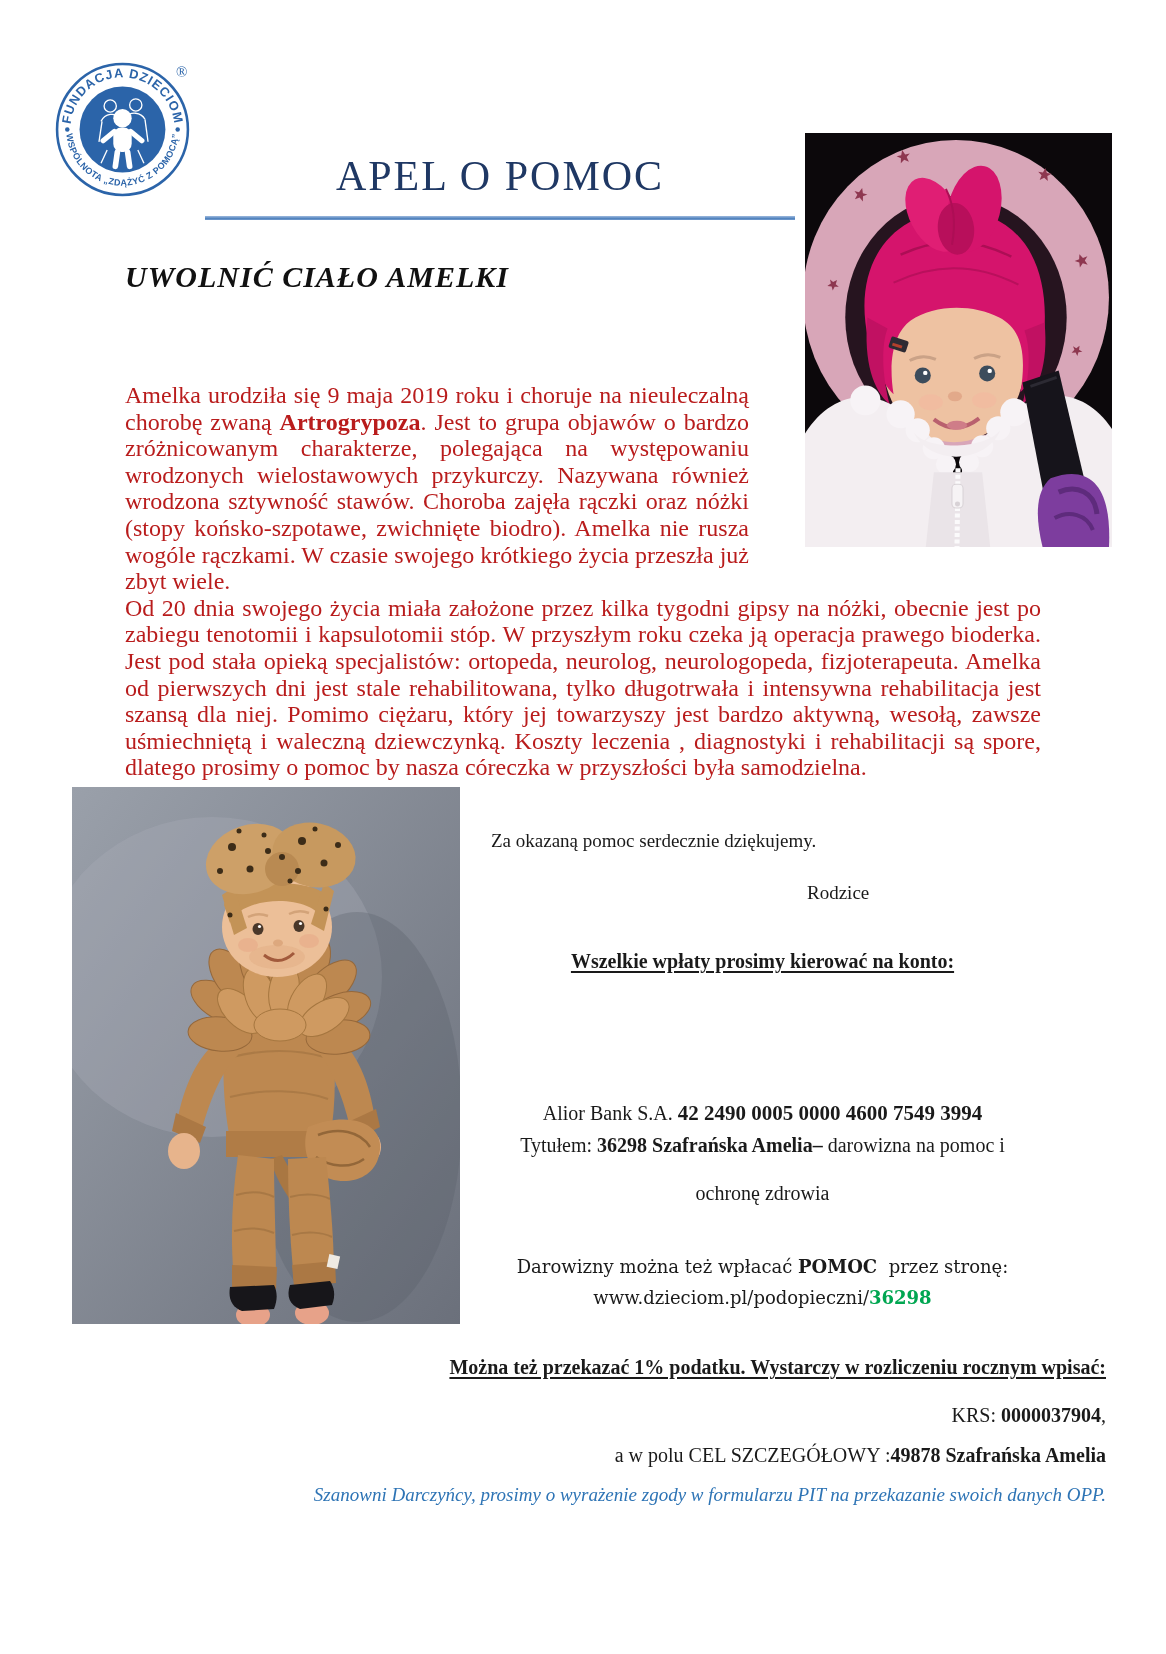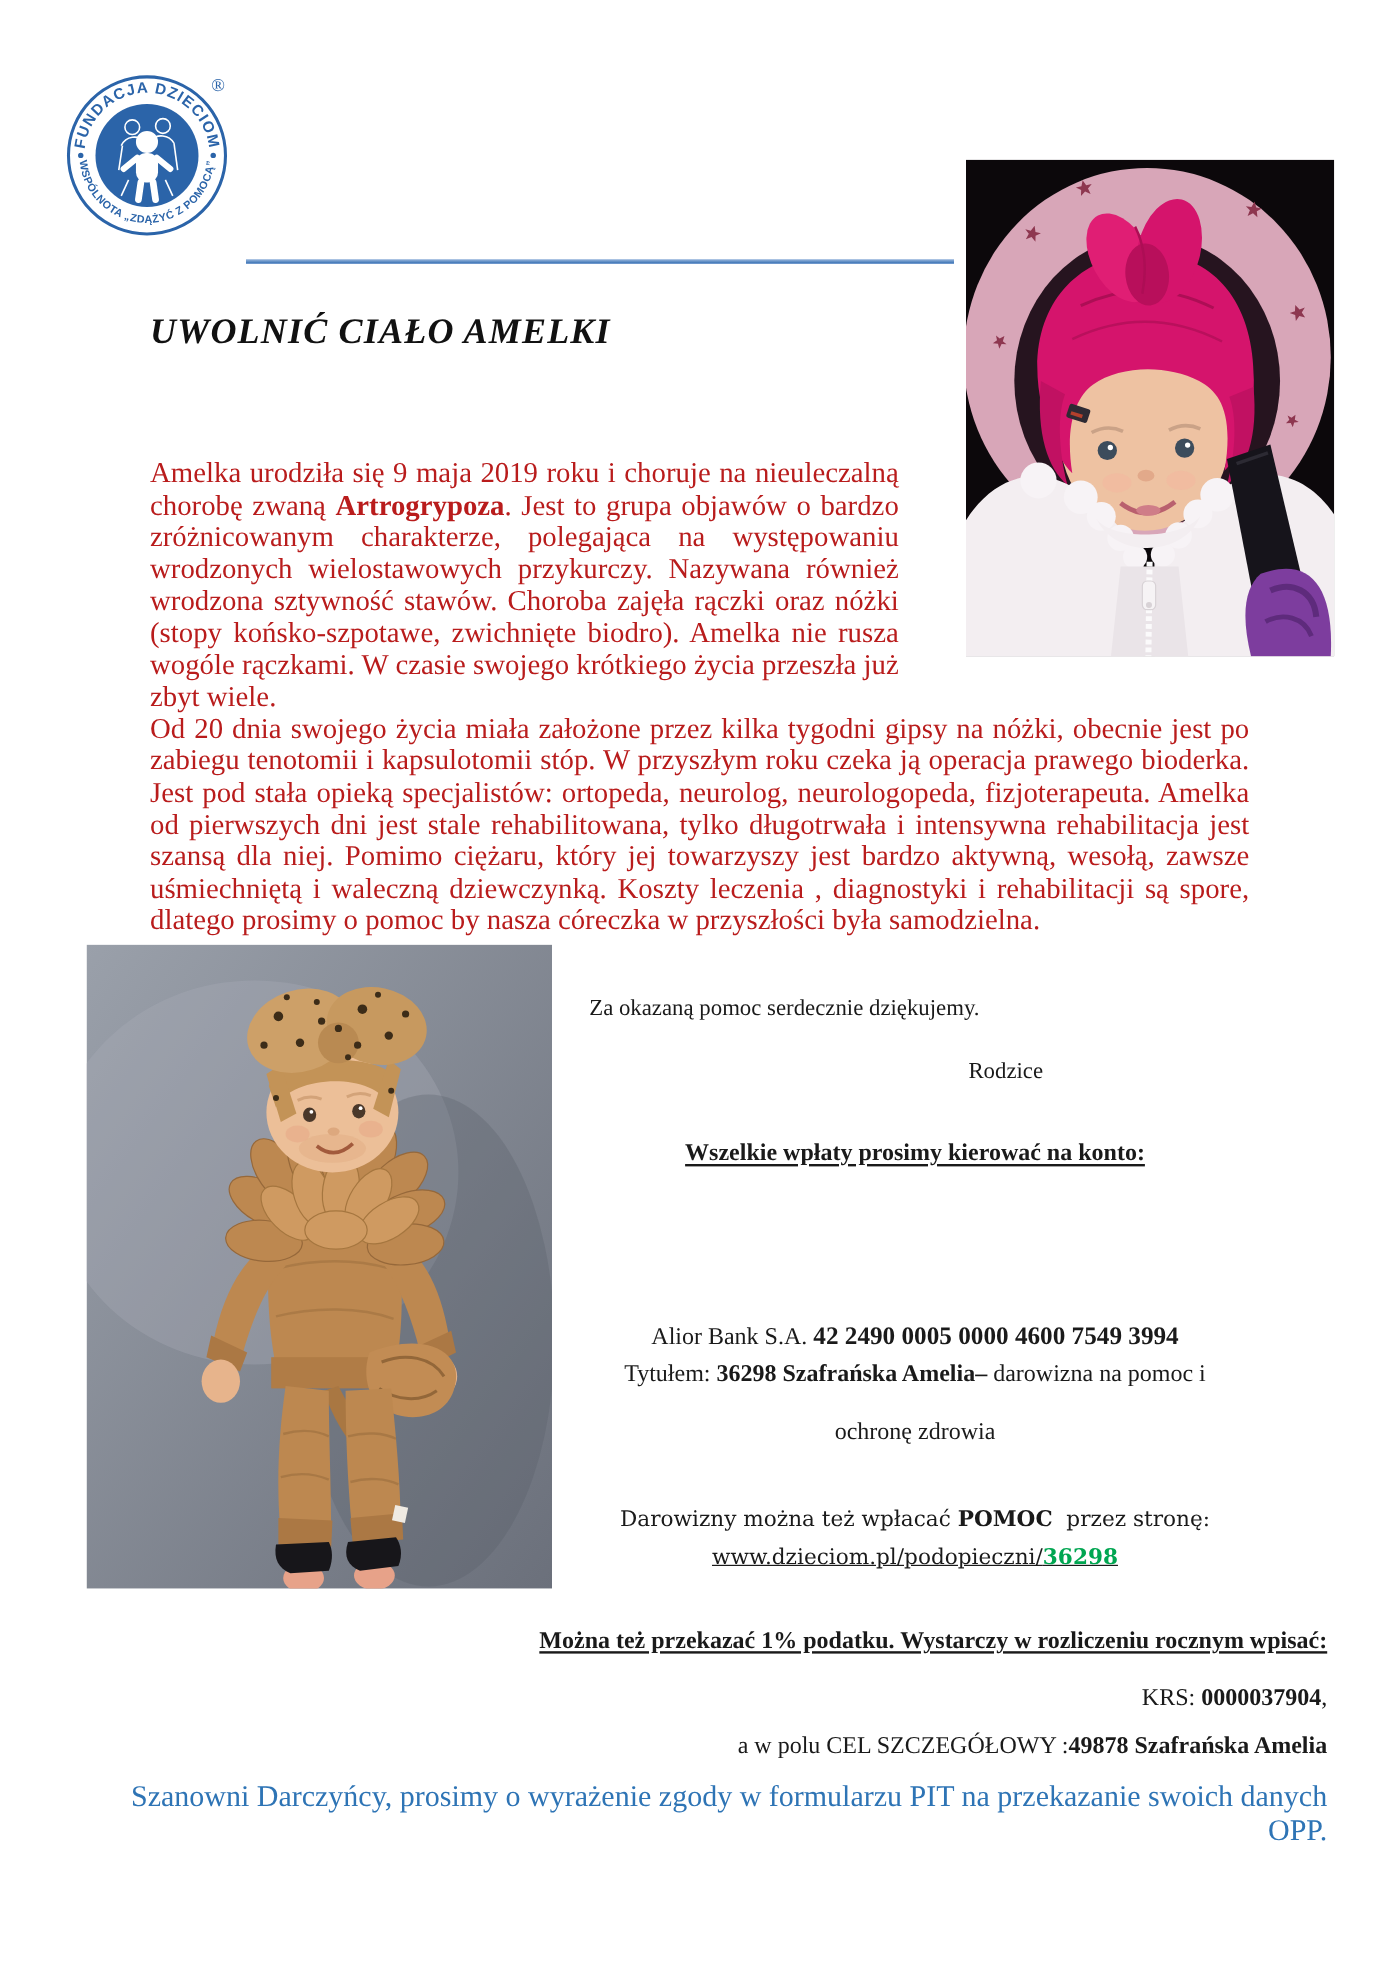--- a/index.html
+++ b/index.html
@@ -52,29 +52,29 @@
   .rc.signature{top:882px;text-align:left;padding-left:352px;font-size:19px;}
   .rc.don-heading{top:950px;font-weight:bold;}
   .rc.org{top:994px;font-size:21px;}
   .rc.addr{top:1040px;}
   .rc.bank{top:1101px;}
   .rc.bank b{font-size:21px;}
   .rc.ttl{top:1134px;}
   .rc.ttl2{top:1182px;}
   .rc.online,.rc.url{font-family:"DejaVu Serif",serif;font-size:18px;}
   .rc.online{top:1256px;}
-  .rc.url{top:1287px;text-decoration:underline;}
+  .rc.url{top:1287px;}
   .green{color:var(--case-green);font-weight:bold;}
   .bu{text-decoration:underline;text-underline-offset:3px;text-decoration-thickness:2px;}
   
   .ft{left:60px;width:1046px;text-align:right;font-size:20px;}
   .ft.tax-heading{top:1356px;font-weight:bold;}
   .ft.krs{top:1404px;}
   .ft.cel{top:1444px;}
-  .ft.note{top:1484px;font-size:25px;color:var(--note-blue);}
+  .ft.note{top:1484px;font-size:19px;font-style:italic;color:var(--note-blue);}
   b{font-weight:bold;}
 </style>
 </head>
 <body>
 
 <div class="page">
 
   <div class="abs logo">
     <svg viewBox="0 0 135 135">
       <defs>
@@ -110,20 +110,21 @@
         </g>
         <g stroke="#ffffff" stroke-width="5.5" stroke-linecap="round" fill="none">
           <path d="M62,90 L60,104"></path>
             <path d="M72,90 L74,104"></path>
         </g>
       </g>
     </svg>
   </div>
   <span class="abs rmark">®</span>
 
+  <h1 class="abs title">APEL O POMOC</h1>
   <div class="abs title-rule"></div>
 
   <div class="abs photo photo-top">
     <svg viewBox="0 0 305 415" preserveAspectRatio="none">
       <rect width="305" height="415" fill="#0c080b"></rect>
       <ellipse cx="150" cy="165" rx="152" ry="158" fill="#d8a6b8"></ellipse>
       <g fill="#8e3750">
         <path transform="translate(55,62) rotate(15)" d="M0,-7 L2,-2.2 L6.7,-2.2 L2.9,0.8 L4.1,5.7 L0,2.8 L-4.1,5.7 L-2.9,0.8 L-6.7,-2.2 L-2,-2.2 Z"></path>
         <path transform="translate(98,24) rotate(-12)" d="M0,-7 L2,-2.2 L6.7,-2.2 L2.9,0.8 L4.1,5.7 L0,2.8 L-4.1,5.7 L-2.9,0.8 L-6.7,-2.2 L-2,-2.2 Z"></path>
         <path transform="translate(238,42) rotate(8)" d="M0,-7 L2,-2.2 L6.7,-2.2 L2.9,0.8 L4.1,5.7 L0,2.8 L-4.1,5.7 L-2.9,0.8 L-6.7,-2.2 L-2,-2.2 Z"></path>

